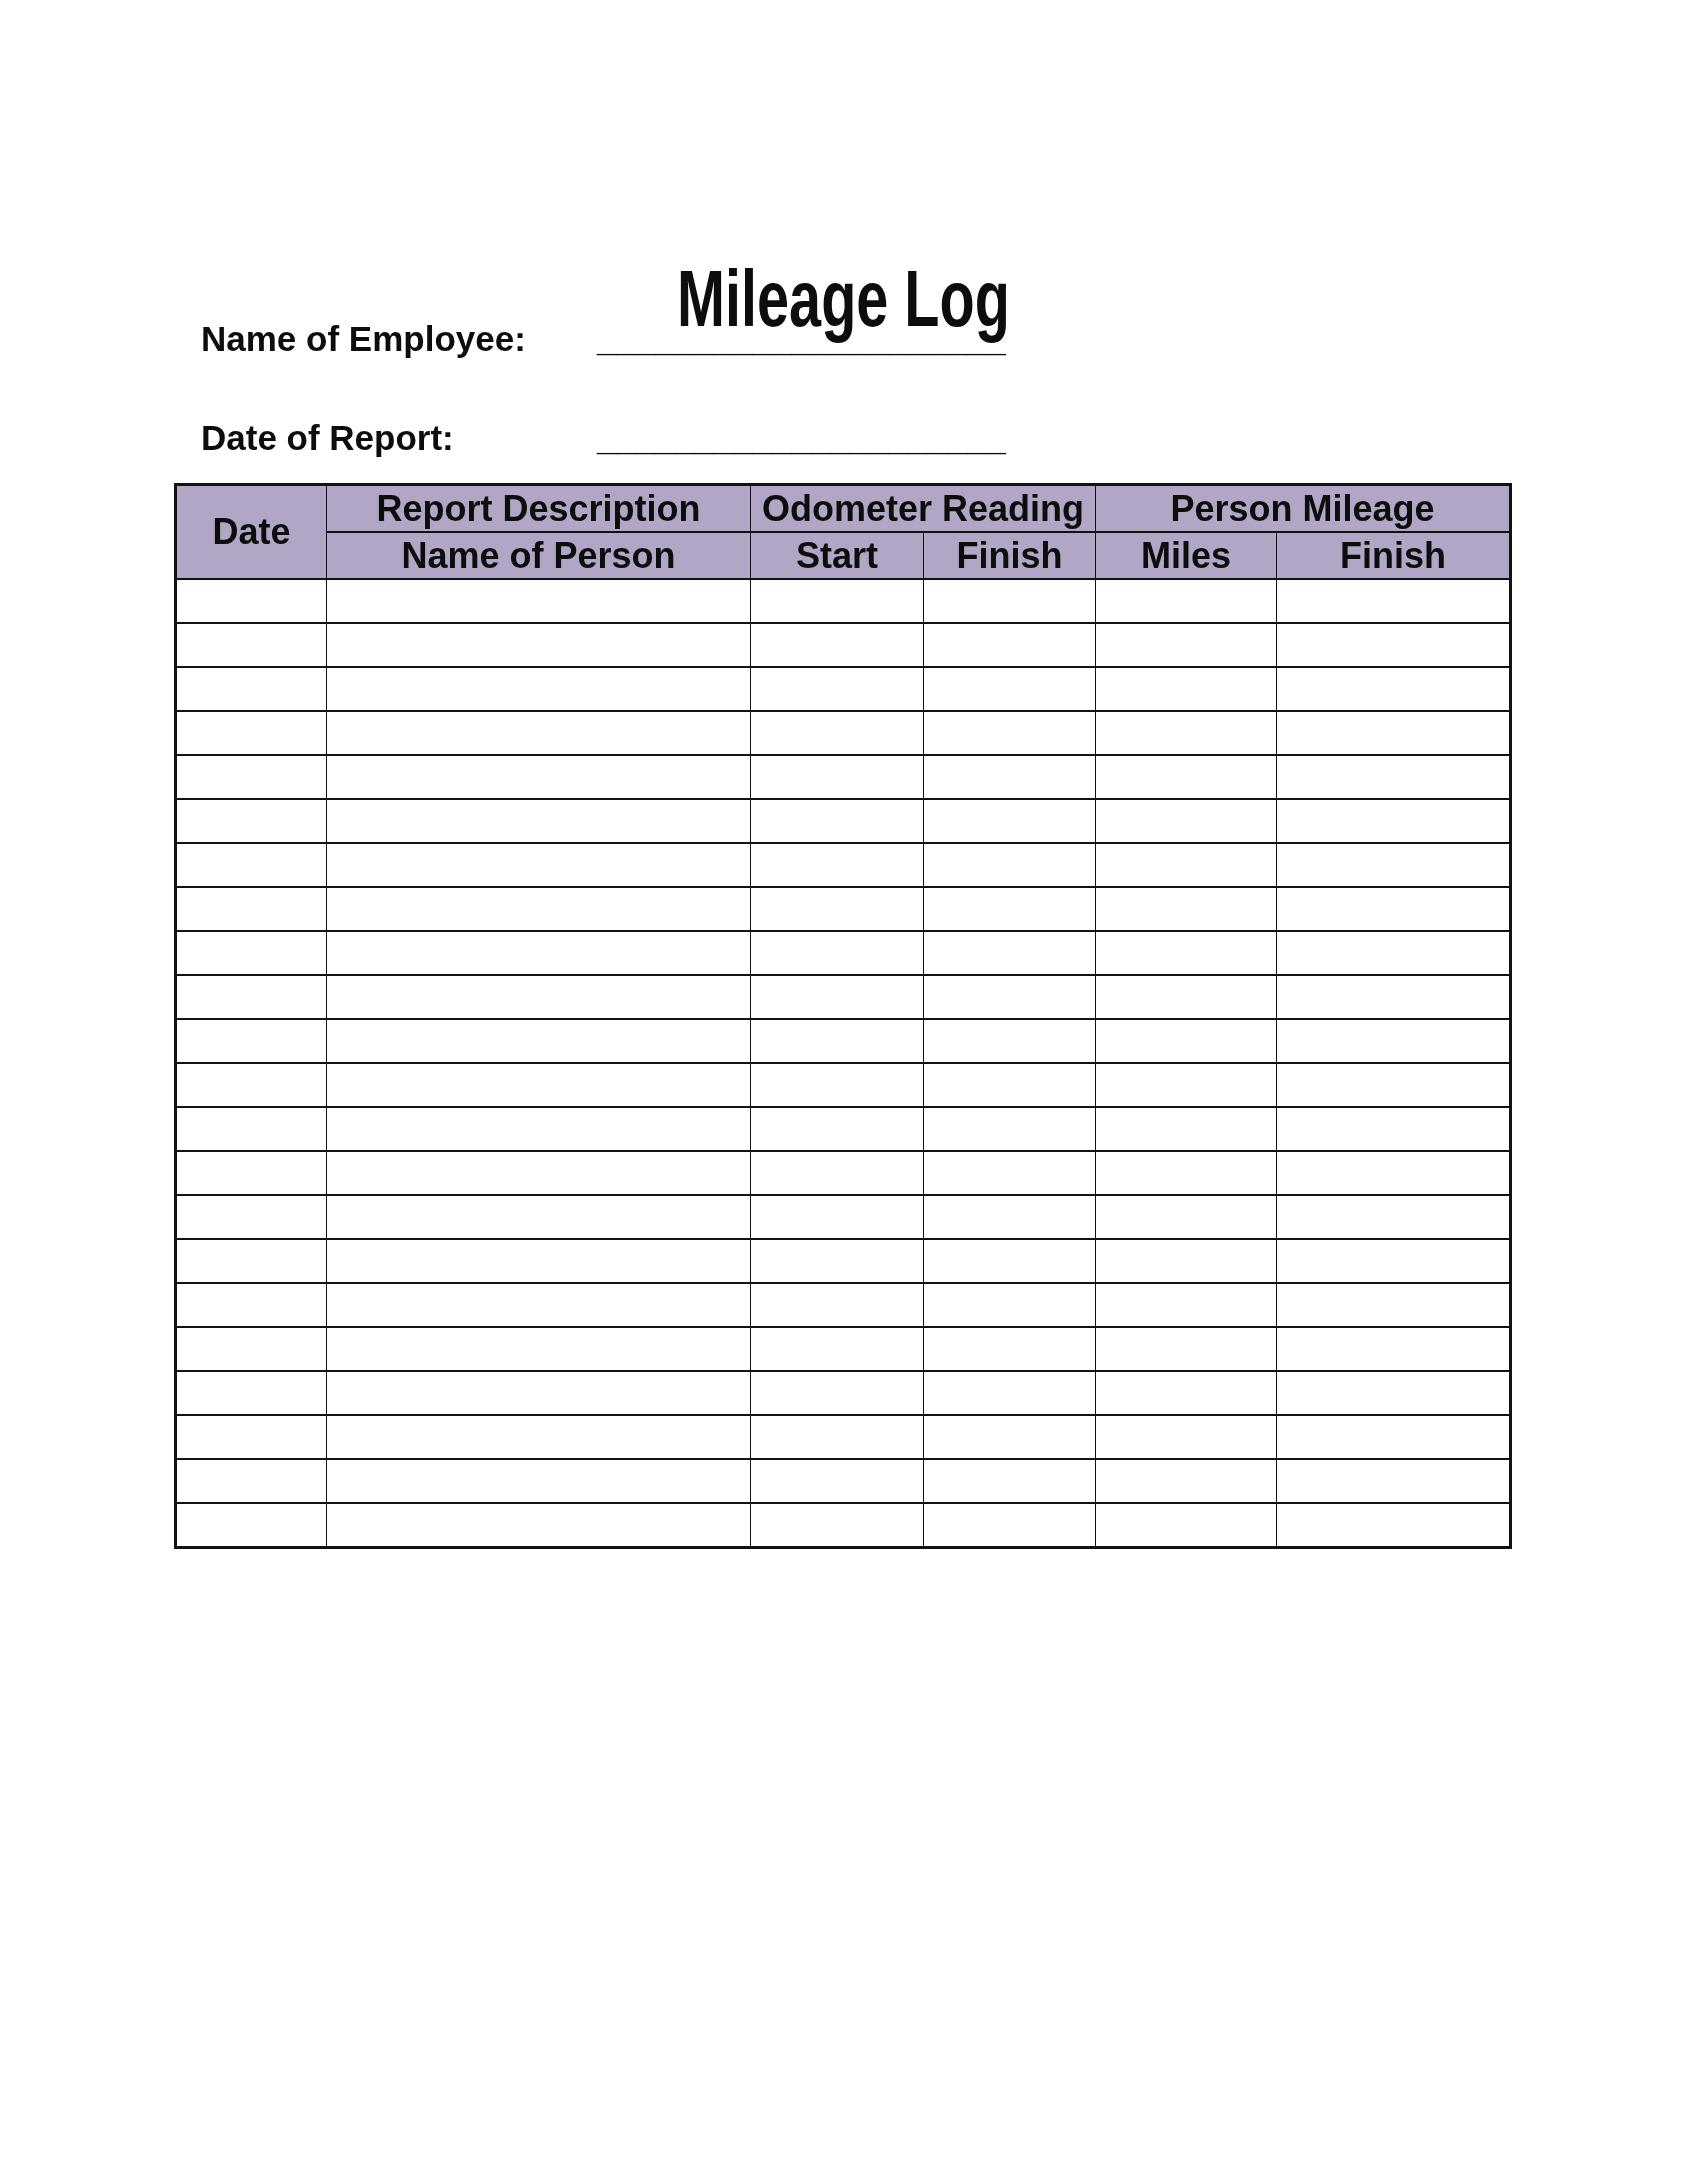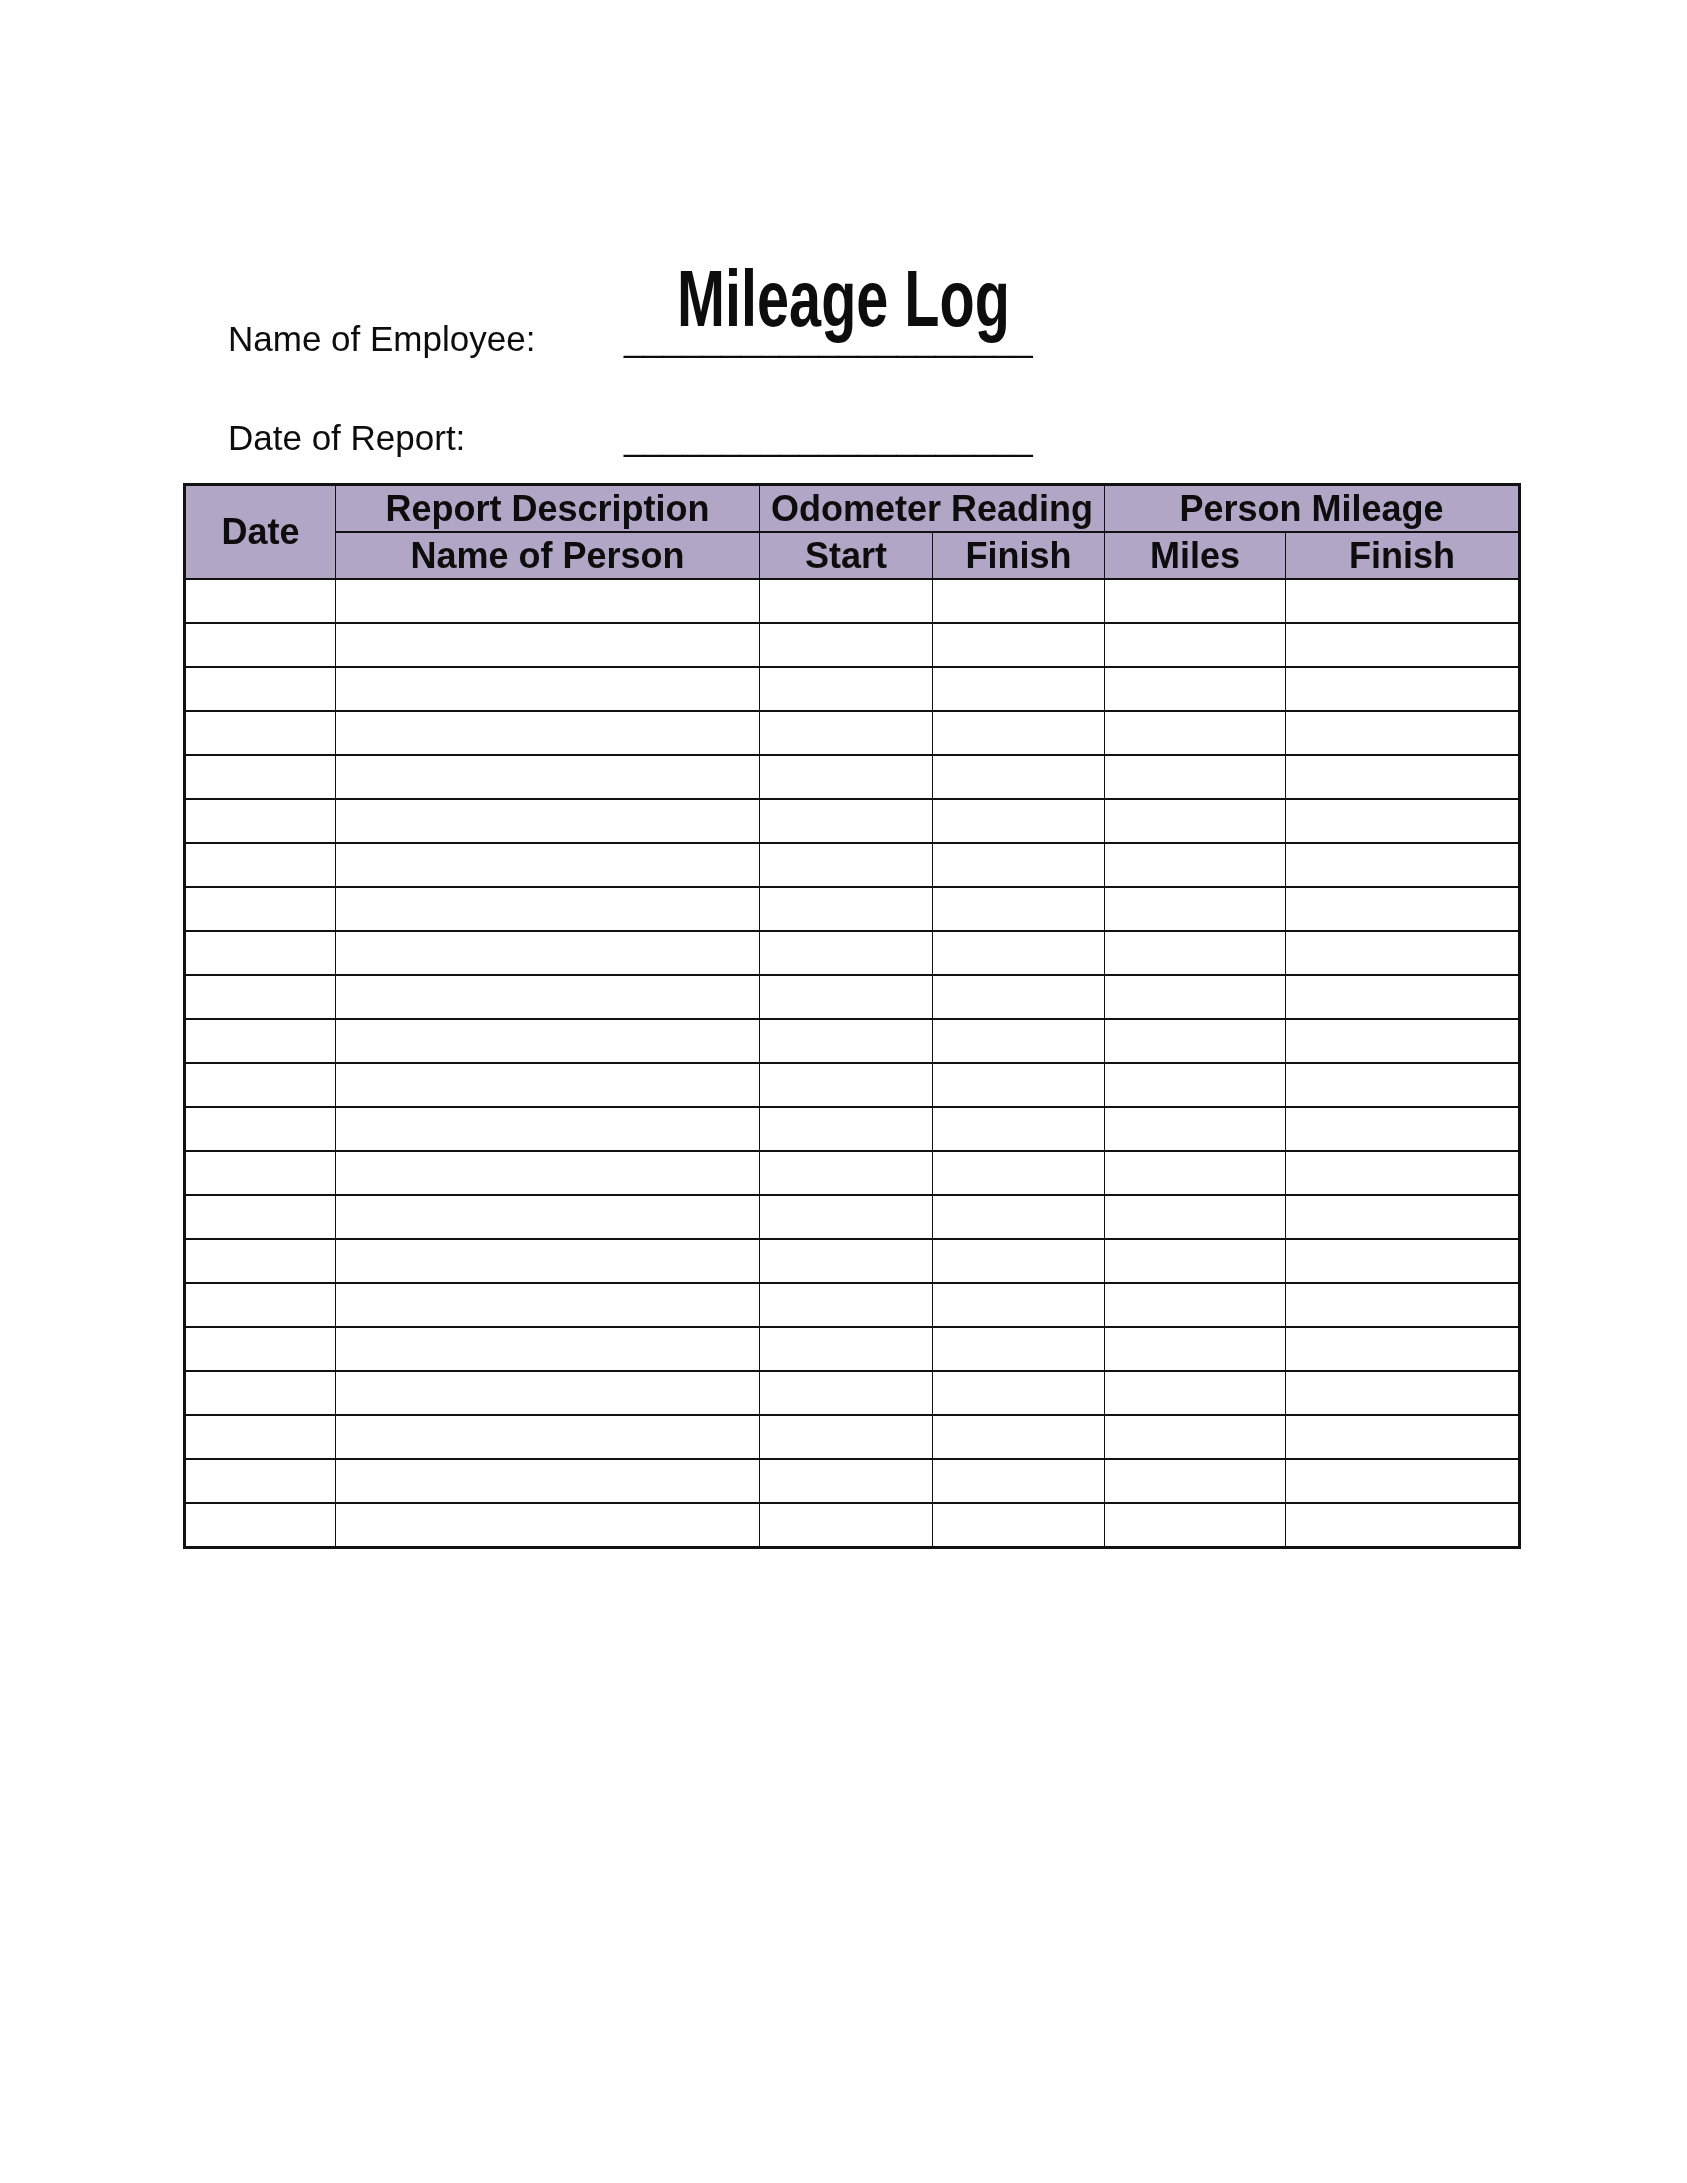--- a/index.html
+++ b/index.html
@@ -29,38 +29,37 @@
     transform:scaleX(0.72);
     transform-origin:50% 50%;
     white-space:nowrap;
   }
   .field-row{
     position:absolute;
     left:201px;
     display:flex;
     align-items:center;
     font-size:35px;
-    font-weight:normal;
+    font-weight:bold;
     line-height:1;
     white-space:nowrap;
-    margin-left:27px;
   }
   .field-row.row-1{top:321px;}
   .field-row.row-2{top:420px;}
   .field-label{
     display:inline-block;
     width:396px;
   }
   .field-blank{
     display:inline-block;
     letter-spacing:0;
   }
   table.log{
     position:absolute;
-    left:183px;
+    left:174px;
     top:483px;
     width:1335px;
     border-collapse:collapse;
     table-layout:fixed;
     border:3.5px solid var(--border);
   }
   col.c-date{width:151px;}
   col.c-name{width:424px;}
   col.c-start{width:173px;}
   col.c-finish{width:172px;}

